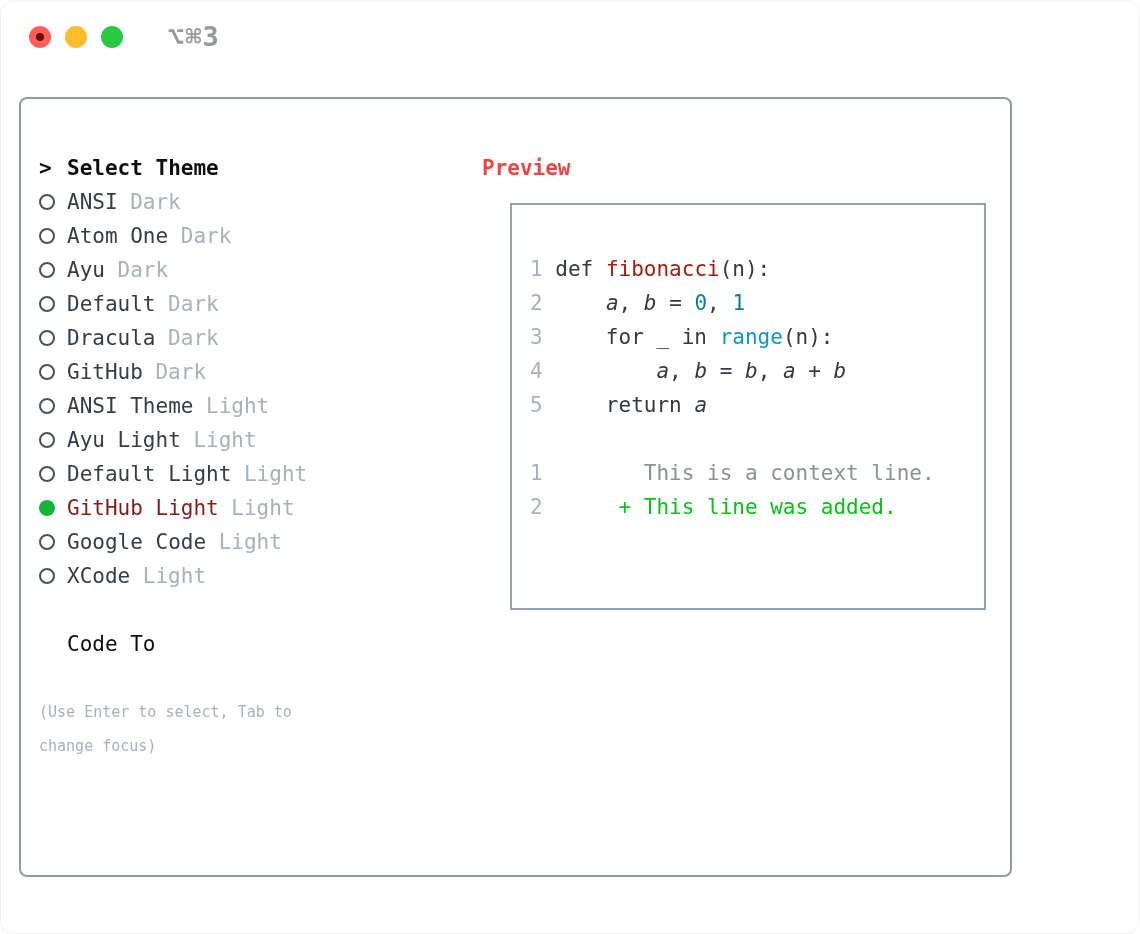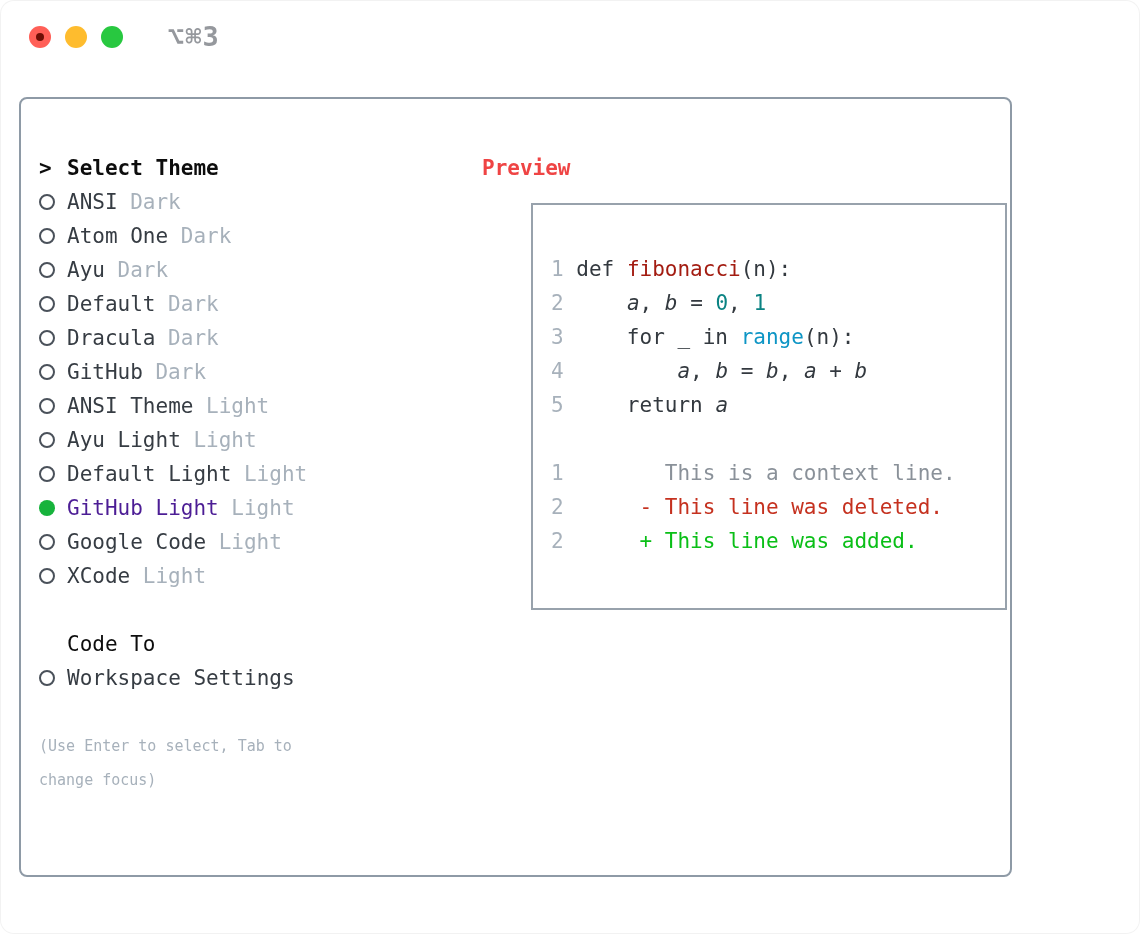--- a/index.html
+++ b/index.html
@@ -38,30 +38,30 @@
   .circle{
     width:12px;height:12px;border:2px solid #4a515a;border-radius:50%;
     box-sizing:content-box;
   }
   .circle.filled{width:16px;height:16px;border:none;background:#17b33c;}
   .prompt{font-weight:700;color:#0d0d0d;}
   .hdr{font-weight:700;color:#0d0d0d;}
   .subhdr{color:#0d0d0d;}
   .item-name{white-space:pre;}
   .item-variant{color:#a7b1bb;margin-left:12.6px;white-space:pre;}
-  .sel .item-name{color:#4c1d95;}
+  .sel .item-name{color:#7f1d1d;}
   .spacer{height:34px;}
   .help{font-size:15px;line-height:34px;color:#a7b1bb;white-space:pre;}
   
   .preview-title{
     position:absolute;left:461px;top:52px;height:34px;line-height:34px;
     font-size:21px;font-weight:700;color:#ef4444;
   }
   .preview-box{
-    position:absolute;left:510px;top:104px;width:476px;height:407px;
+    position:absolute;left:489px;top:104px;width:476px;height:407px;
     border:2px solid #98a2ac;box-sizing:border-box;background:#ffffff;
     padding:47px 0 0 18px;overflow:hidden;
   }
   .code-line{height:34px;line-height:34px;font-size:21px;white-space:pre;}
   .s-ln{color:#a7b1bb;}
   .s-pl{color:#33393f;}
   .s-fn{color:#a31c11;}
   .s-nu{color:#0b8383;}
   .s-bi{color:#0d95c5;margin-top:40px;}
   .s-va{color:#33393f;font-style:italic;}
@@ -177,44 +177,37 @@
         </div>
 
       <div class="spacer"></div>
 
       <div class="row">
         <span class="bullet-cell"></span>
         <span class="subhdr">Code To</span>
       </div>
 
       <div id="apply-list">
-          <div class="row">
-            <span class="bullet-cell">
-              <span class="circle"></span>
-            </span>
-            <span class="item-name">Workspace Settings</span>
-          </div>
         </div>
 
       <div class="spacer"></div>
 
       <div class="help">(Use Enter to select, Tab to</div>
       <div class="help">change focus)</div>
     </div>
 
     <div class="preview-title">Preview</div>
 
     <div class="preview-box">
       <div id="code-block">
           <div class="code-line"><span class="s-ln">1 </span><span class="s-pl">def </span><span class="s-fn">fibonacci</span><span class="s-pl">(n):</span></div>
           <div class="code-line"><span class="s-ln">2 </span><span class="s-pl">    </span><span class="s-va">a</span><span class="s-pl">, </span><span class="s-va">b</span><span class="s-pl"> = </span><span class="s-nu">0</span><span class="s-pl">, </span><span class="s-nu">1</span></div>
           <div class="code-line"><span class="s-ln">3 </span><span class="s-pl">    for _ in </span><span class="s-bi">range</span><span class="s-pl">(n):</span></div>
           <div class="code-line"><span class="s-ln">4 </span><span class="s-pl">        </span><span class="s-va">a</span><span class="s-pl">, </span><span class="s-va">b</span><span class="s-pl"> = </span><span class="s-va">b</span><span class="s-pl">, </span><span class="s-va">a</span><span class="s-pl"> + </span><span class="s-va">b</span></div>
           <div class="code-line"><span class="s-ln">5 </span><span class="s-pl">    return </span><span class="s-va">a</span></div>
           <div class="code-line"></div>
           <div class="code-line"><span class="s-ln">1 </span><span class="s-ctx">       This is a context line.</span></div>
-          <div class="code-line"><span class="s-ln">2 </span><span class="s-del">     - This line was deleted.</span></div>
           <div class="code-line"><span class="s-ln">2 </span><span class="s-add">     + This line was added.</span></div>
         </div>
     </div>
 
   </div>
 </div>
 
 </body></html>

